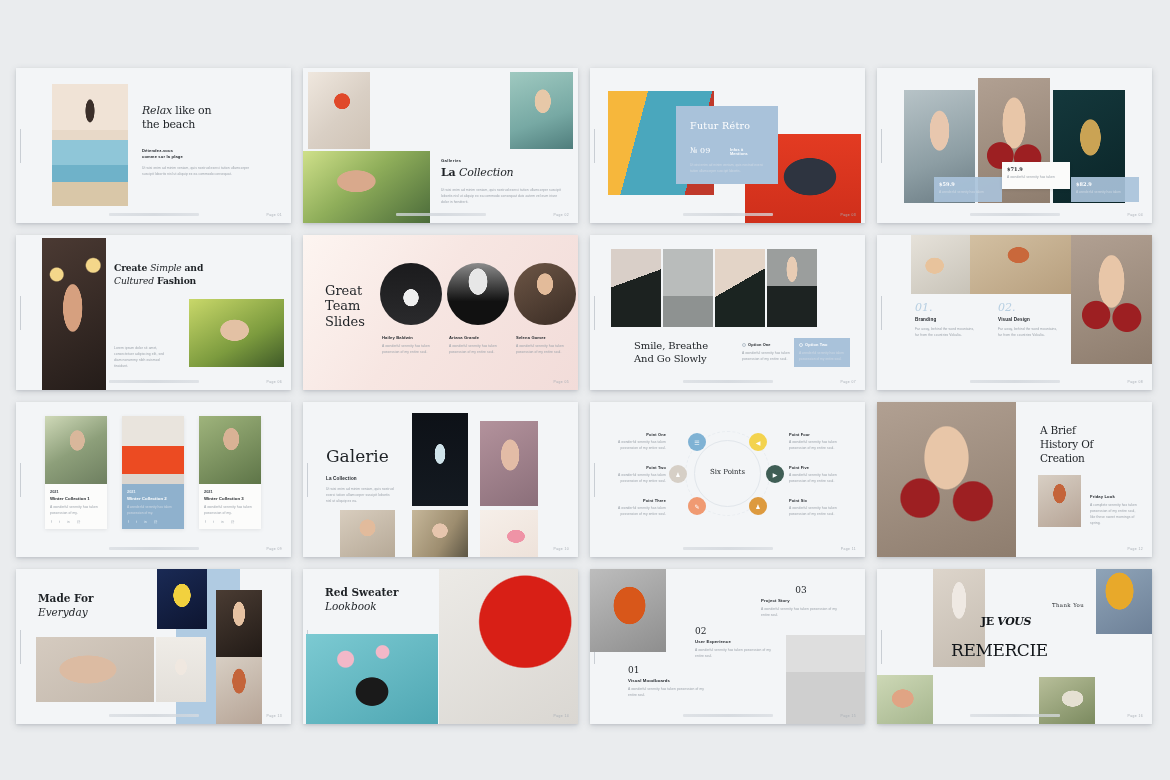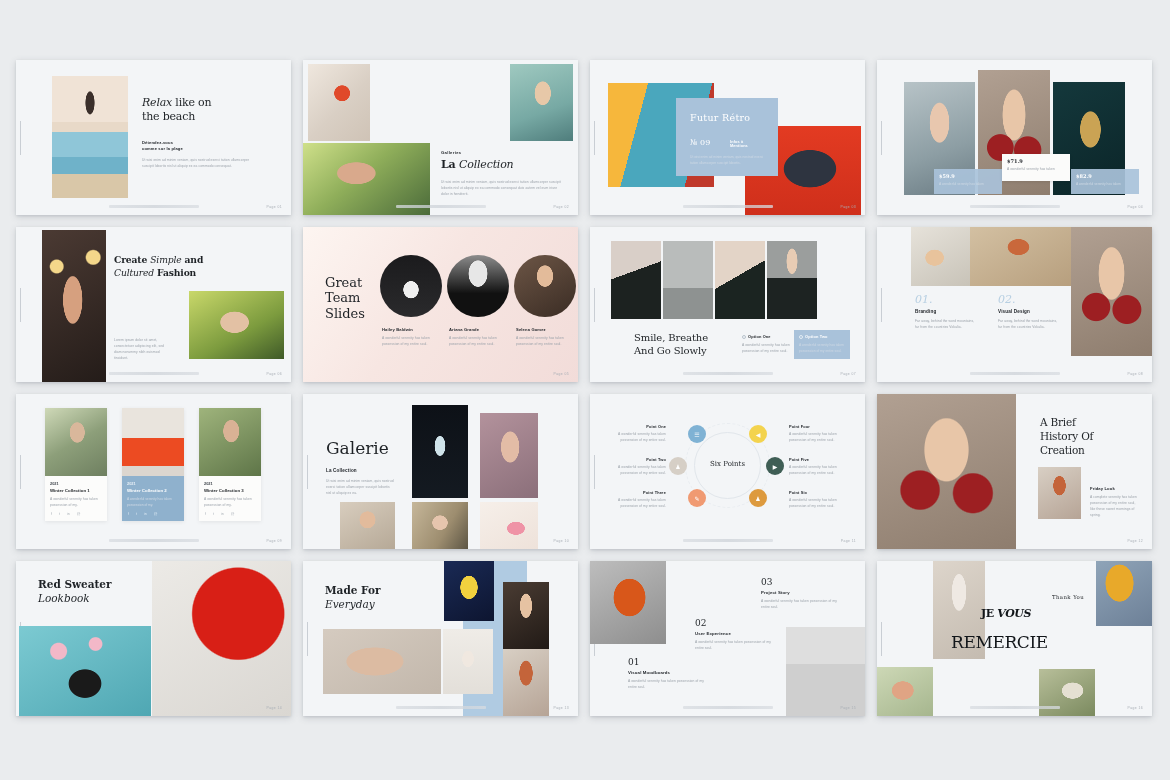--- a/index.html
+++ b/index.html
@@ -4,21 +4,21 @@
 <style>
   * { box-sizing: border-box; margin:0; padding:0; }
   body {
     width:1170px; height:780px;
     background:#eaecee;
     font-family:"Liberation Sans", sans-serif;
     overflow:hidden;
   }
   .grid {
     position:absolute;
-    left:16px; top:60px;
+    left:16px; top:68px;
     display:grid;
     grid-template-columns:repeat(4, 275px);
     grid-template-rows:repeat(4, 155px);
     column-gap:12px;
     row-gap:12px;
   }
   .slide {
     position:relative;
     width:275px; height:155px;
     background:#f3f5f7;
@@ -471,52 +471,52 @@
     <div class="ph p-redhair2" style="position:absolute;left:161px;top:73px;width:43px;height:52px;"></div>
     <div style="position:absolute;left:213px;top:92px;width:47px;">
       <div class="tiny-head" style="font-size:4.1px;">Friday Look</div>
       <div class="lorem" style="margin-top:3px;">A complete serenity has taken possession of my entire soul, like these sweet mornings of spring.</div>
     </div>
     <div class="pagenum">Page 12</div>
   </div>
 
   <div class="slide">
     <div class="edgebar"></div>
-    <div class="dejserif" style="position:absolute;left:22px;top:16px;font-size:10.5px;line-height:1.36;color:#1e2226;">
-      <div style="font-weight:bold;">Red Sweater</div>
-      <div class="ital">Lookbook</div>
-    </div>
-    <div class="ph p-geisha" style="position:absolute;left:136px;top:0;width:139px;height:155px;"></div>
-    <div class="ph p-floral" style="position:absolute;left:3px;top:65px;width:132px;height:90px;"></div>
-    <div class="pagenum">Page 14</div>
-  </div>
-
-  <div class="slide">
-    <div class="edgebar"></div>
     <div style="position:absolute;left:160px;top:0;width:64px;height:155px;background:#b0cbe2;"></div>
     <div class="dejserif" style="position:absolute;left:22px;top:22px;font-size:10.5px;line-height:1.34;color:#1e2226;">
       <div style="font-weight:bold;">Made For</div>
       <div class="ital">Everyday</div>
     </div>
     <div class="ph p-yellowblue" style="position:absolute;left:141px;top:0px;width:50px;height:60px;"></div>
     <div class="ph p-curly2" style="position:absolute;left:200px;top:21px;width:46px;height:70px;"></div>
     <div class="ph p-nude" style="position:absolute;left:20px;top:68px;width:118px;height:65px;"></div>
     <div class="ph p-whitedress" style="position:absolute;left:140px;top:68px;width:50px;height:65px;"></div>
     <div class="ph p-redhair2" style="position:absolute;left:200px;top:88px;width:46px;height:67px;"></div>
     <div class="footer-line"></div>
     <div class="pagenum">Page 13</div>
   </div>
 
   <div class="slide">
     <div class="edgebar"></div>
+    <div class="dejserif" style="position:absolute;left:22px;top:16px;font-size:10.5px;line-height:1.36;color:#1e2226;">
+      <div style="font-weight:bold;">Red Sweater</div>
+      <div class="ital">Lookbook</div>
+    </div>
+    <div class="ph p-geisha" style="position:absolute;left:136px;top:0;width:139px;height:155px;"></div>
+    <div class="ph p-floral" style="position:absolute;left:3px;top:65px;width:132px;height:90px;"></div>
+    <div class="pagenum">Page 14</div>
+  </div>
+
+  <div class="slide">
+    <div class="edgebar"></div>
     <div class="ph p-orange" style="position:absolute;left:0;top:0;width:76px;height:83px;"></div>
     <div class="ph p-blklegs" style="position:absolute;left:196px;top:66px;width:79px;height:89px;"></div>
 
     <div style="position:absolute;left:171px;top:16px;width:80px;">
-      <div class="dejserif" style="font-size:9px;color:#1e2226;">03</div>
+      <div class="dejserif" style="font-size:9px;color:#1e2226;text-align:center;">03</div>
       <div class="tiny-head" style="margin-top:3px;font-size:4.3px;">Project Story</div>
       <div class="lorem" style="margin-top:3px;">A wonderful serenity has taken possession of my entire soul.</div>
     </div>
     <div style="position:absolute;left:105px;top:57px;width:80px;">
       <div class="dejserif" style="font-size:9px;color:#1e2226;">02</div>
       <div class="tiny-head" style="margin-top:3px;font-size:4.3px;">User Experience</div>
       <div class="lorem" style="margin-top:3px;">A wonderful serenity has taken possession of my entire soul.</div>
     </div>
     <div style="position:absolute;left:38px;top:96px;width:80px;">
       <div class="dejserif" style="font-size:9px;color:#1e2226;">01</div>

